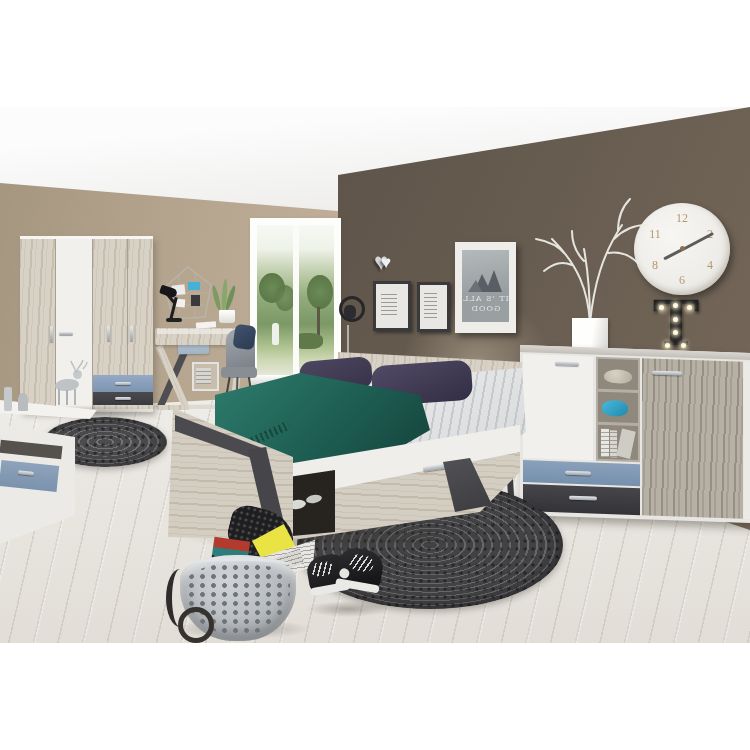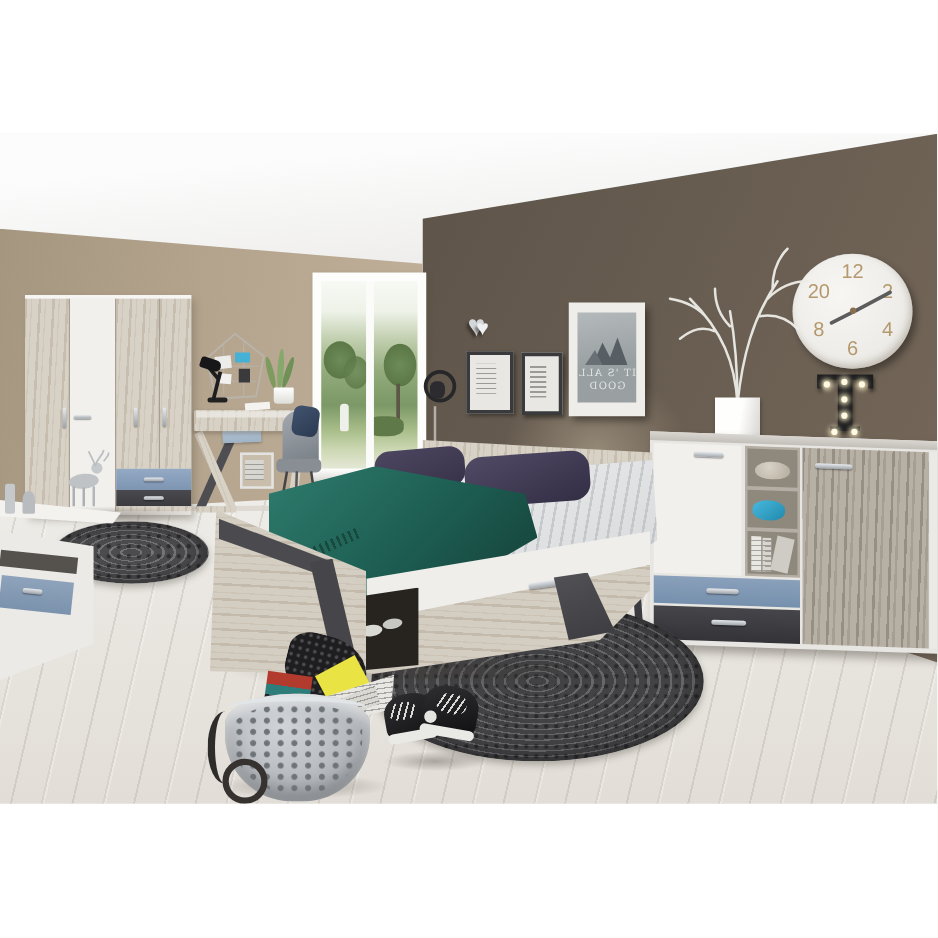--- a/index.html
+++ b/index.html
@@ -36,21 +36,21 @@
   .pane{position:absolute;top:7px;bottom:10px;background:
     linear-gradient(180deg,#f7f9f4 0%,#eef2e8 16%,#c4d1b2 30%,#93ab7c 48%,#7b9866 66%,#aabf8b 80%,#cdd8b4 90%,#e4e8d6 100%);overflow:hidden;}
   .pane-l{left:7px;width:36px;} .pane-r{left:49px;width:35px;}
   .tree{position:absolute;border-radius:50%;background:radial-gradient(circle,#6c8b58,#55713f);}
   .statue{position:absolute;width:7px;height:22px;background:#eef0ea;border-radius:3px 3px 2px 2px;}
   .sill{position:absolute;left:0;bottom:0;width:100%;height:10px;background:linear-gradient(#ffffff,#d9d7d2);}
   
   .mirror{transform:scaleX(-1);}
   .poster-text{font-family:"DejaVu Serif",serif;color:#dfe2e3;font-size:8px;letter-spacing:1px;text-align:center;line-height:10px;}
   .frame-lines{background:repeating-linear-gradient(0deg,#9a9a96 0 1px,rgba(0,0,0,0) 1px 4px);}
-  .clock-num{position:absolute;transform:translate(-50%,-50%);font-family:Liberation Sans, sans-serif;font-size:16px;color:#b5996e;}
+  .clock-num{position:absolute;transform:translate(-50%,-50%);font-family:Liberation Serif, serif;font-size:12px;color:#b5996e;}
   .hand{position:absolute;left:50%;bottom:50%;transform-origin:50% 100%;background:#5c5c5c;border-radius:2px;}
   .letterN{font-family:"DejaVu Serif",serif;font-weight:bold;color:#e6e3dd;text-shadow:1px 1px 2px rgba(0,0,0,.4);}
   .marqT{font-family:"DejaVu Serif",serif;font-weight:bold;color:#1d1d1f;text-shadow:1px 2px 3px rgba(0,0,0,.5);}
   .bulb{position:absolute;width:5px;height:5px;border-radius:50%;background:#fff8e2;box-shadow:0 0 4px 2px rgba(255,244,200,.8);}
   .dotknit{background-image:radial-gradient(circle,rgba(255,255,255,.22) 1px,rgba(0,0,0,0) 1.8px);background-size:6px 6px;}
   .rug{border-radius:50%;background-color:#5c5c5f;
     background-image:repeating-radial-gradient(ellipse at 50% 50%,rgba(0,0,0,.28) 0 7px,rgba(255,255,255,.07) 7px 9px),
       radial-gradient(circle,rgba(20,20,22,.5) 1.2px,rgba(0,0,0,0) 2.2px);
     background-size:auto,8px 8px;box-shadow:inset 0 0 18px rgba(0,0,0,.45),0 3px 6px rgba(70,65,58,.35);}
   .papertext{background-image:repeating-linear-gradient(0deg,rgba(110,110,108,.55) 0 1px,rgba(0,0,0,0) 1px 4px);}
@@ -179,21 +179,21 @@
       </div>
     </div>
   </div>
 
   <div class="abs" style="left:634px;top:96px;width:96px;height:92px;border-radius:50%;background:radial-gradient(circle at 40% 35%,#f7f6f3,#e8e6e1);box-shadow:inset -2px -3px 6px rgba(120,110,95,.35),3px 4px 6px rgba(25,22,18,.45);">
     <span class="clock-num" style="left:48px;top:15px;">12</span>
     <span class="clock-num" style="left:76px;top:31px;">2</span>
     <span class="clock-num" style="left:76px;top:62px;">4</span>
     <span class="clock-num" style="left:48px;top:77px;">6</span>
     <span class="clock-num" style="left:21px;top:62px;">8</span>
-    <span class="clock-num" style="left:21px;top:31px;">20</span>
+    <span class="clock-num" style="left:21px;top:31px;">11</span>
     <div class="hand" style="width:2.5px;height:34px;transform:rotate(62deg);"></div>
     <div class="hand" style="width:3px;height:22px;transform:rotate(243deg);"></div>
     <div class="abs" style="left:46px;top:43px;width:5px;height:5px;border-radius:50%;background:#8a6f4e;"></div>
   </div>
 
   <svg class="abs" style="left:518px;top:88px;" width="150" height="130">
     <g stroke="#edece7" stroke-width="2" fill="none" stroke-linecap="round" opacity=".95">
       <path d="M72 128 C70 95 60 70 34 44 M48 60 C40 50 30 46 18 44 M54 70 C44 66 36 68 26 76"></path>
       <path d="M72 128 C76 90 84 60 104 30 M96 44 C106 34 116 30 128 30 M90 58 C102 56 112 60 120 68 M100 36 C100 22 104 12 112 4"></path>
       <path d="M72 128 C72 100 70 76 66 54 M66 66 C58 58 54 48 54 36"></path>

